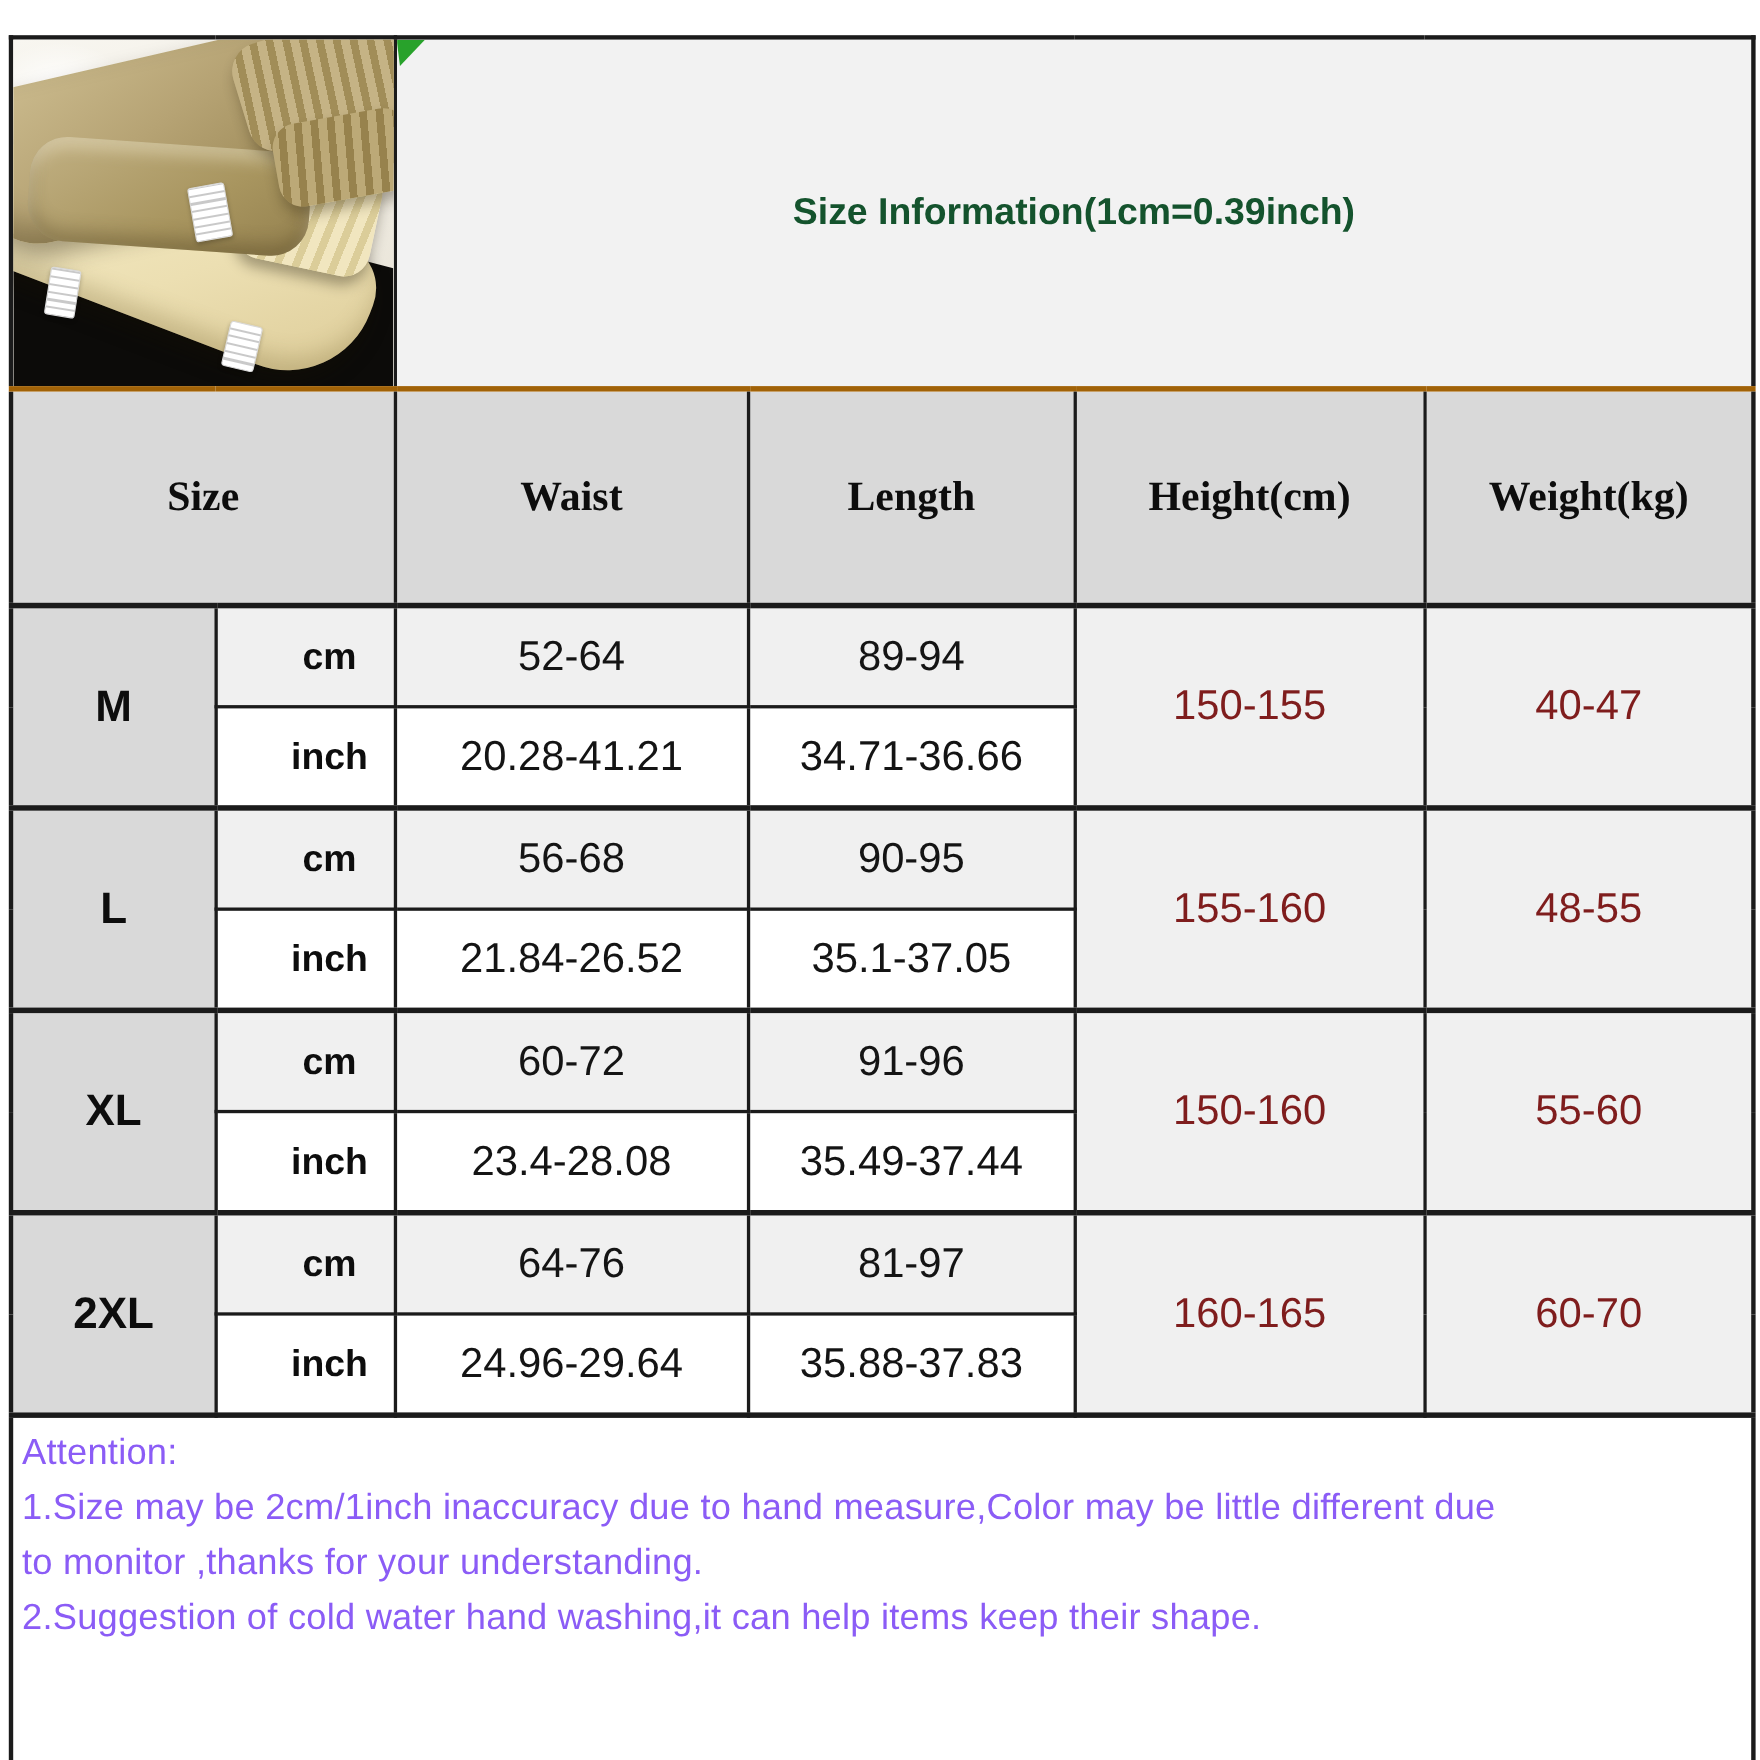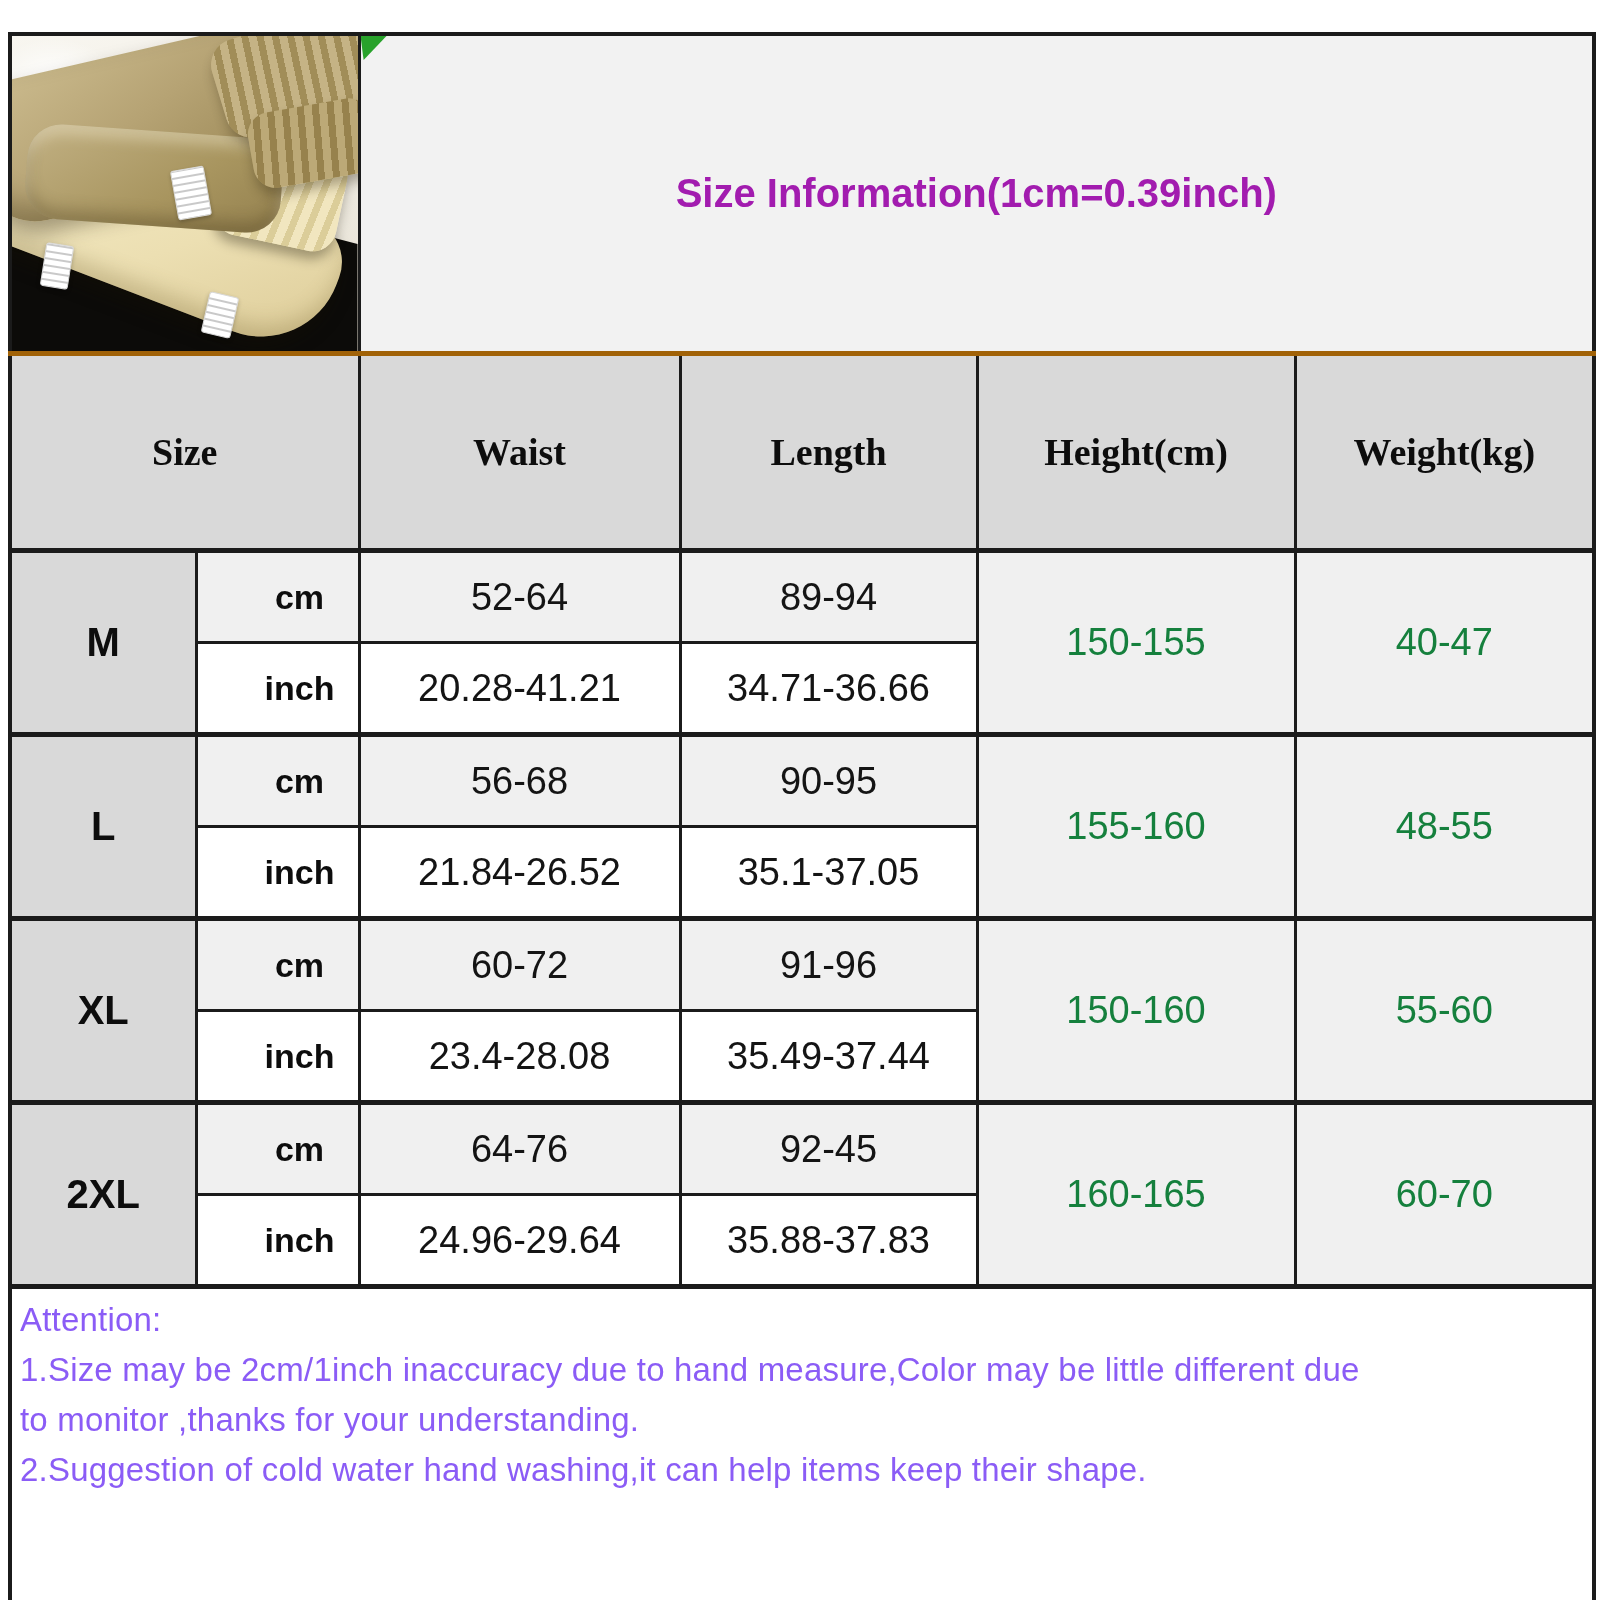--- a/index.html
+++ b/index.html
@@ -13,38 +13,38 @@
     border-collapse:collapse;table-layout:fixed;width:1584px;
     border:4px solid #1b1b1b;
   }
   td{border:3px solid #1b1b1b;text-align:center;vertical-align:middle;overflow:hidden;}
   .group-top{border-top:5px solid #1b1b1b;}
   .hdr-top{border-top:5px solid #a16207;font-family:Liberation Serif, serif;}
 
   
   .photo-cell{height:315px;padding:0;background:#f6f4ee;}
   .title-cell{background:#f2f2f2;position:relative;}
-  .main-title{font-size:40px;font-weight:bold;letter-spacing:0px;color:#a21caf;}
+  .main-title{font-size:34px;font-weight:bold;letter-spacing:0px;color:#14532d;}
   .corner-marker{
     position:absolute;left:0;top:0;width:26px;height:24px;background:#28a22b;
     clip-path:polygon(0 0,100% 0,12% 100%);
   }
 
   
   .head-row td{height:190px;background:#d9d9d9;font-size:38px;font-weight:bold;color:#0d0d0d;}
 
   
   .size-label{background:#d9d9d9;font-size:40px;font-weight:bold;color:#0d0d0d;}
   .unit-cell{font-size:34px;font-weight:bold;color:#0d0d0d;padding-left:45px;}
   .val{font-size:38px;color:#141414;}
   .cm-row td{height:86px;}
   .inch-row td{height:86px;}
   .bg-lt{background:#f0f0f0;}
   .bg-wh{background:#ffffff;}
-  .span-cell{background:#f0f0f0;font-size:38px;color:#15803d;}
+  .span-cell{background:#f0f0f0;font-size:38px;color:#7f1d1d;}
 
   
   .attention-cell{
     height:352px;text-align:left;vertical-align:top;background:#ffffff;
     padding:6px 10px 0 8px;border-top:5px solid #1b1b1b;
   }
   .attention-cell .att-line{font-size:33px;line-height:50px;color:#8b5cf6;letter-spacing:0.2px;}
 
   
   .photo{
@@ -187,21 +187,21 @@
     <tr class="inch-row">
       <td class="unit-cell bg-wh">inch</td>
       <td class="val bg-wh">23.4-28.08</td>
       <td class="val bg-wh">35.49-37.44</td>
     </tr>
 
     <tr class="cm-row">
       <td class="size-label group-top" rowspan="2">2XL</td>
       <td class="unit-cell bg-lt group-top">cm</td>
       <td class="val bg-lt group-top">64-76</td>
-      <td class="val bg-lt group-top">92-45</td>
+      <td class="val bg-lt group-top">81-97</td>
       <td class="span-cell group-top" rowspan="2">160-165</td>
       <td class="span-cell group-top" rowspan="2">60-70</td>
     </tr>
     <tr class="inch-row">
       <td class="unit-cell bg-wh">inch</td>
       <td class="val bg-wh">24.96-29.64</td>
       <td class="val bg-wh">35.88-37.83</td>
     </tr>
 
     <tr>

